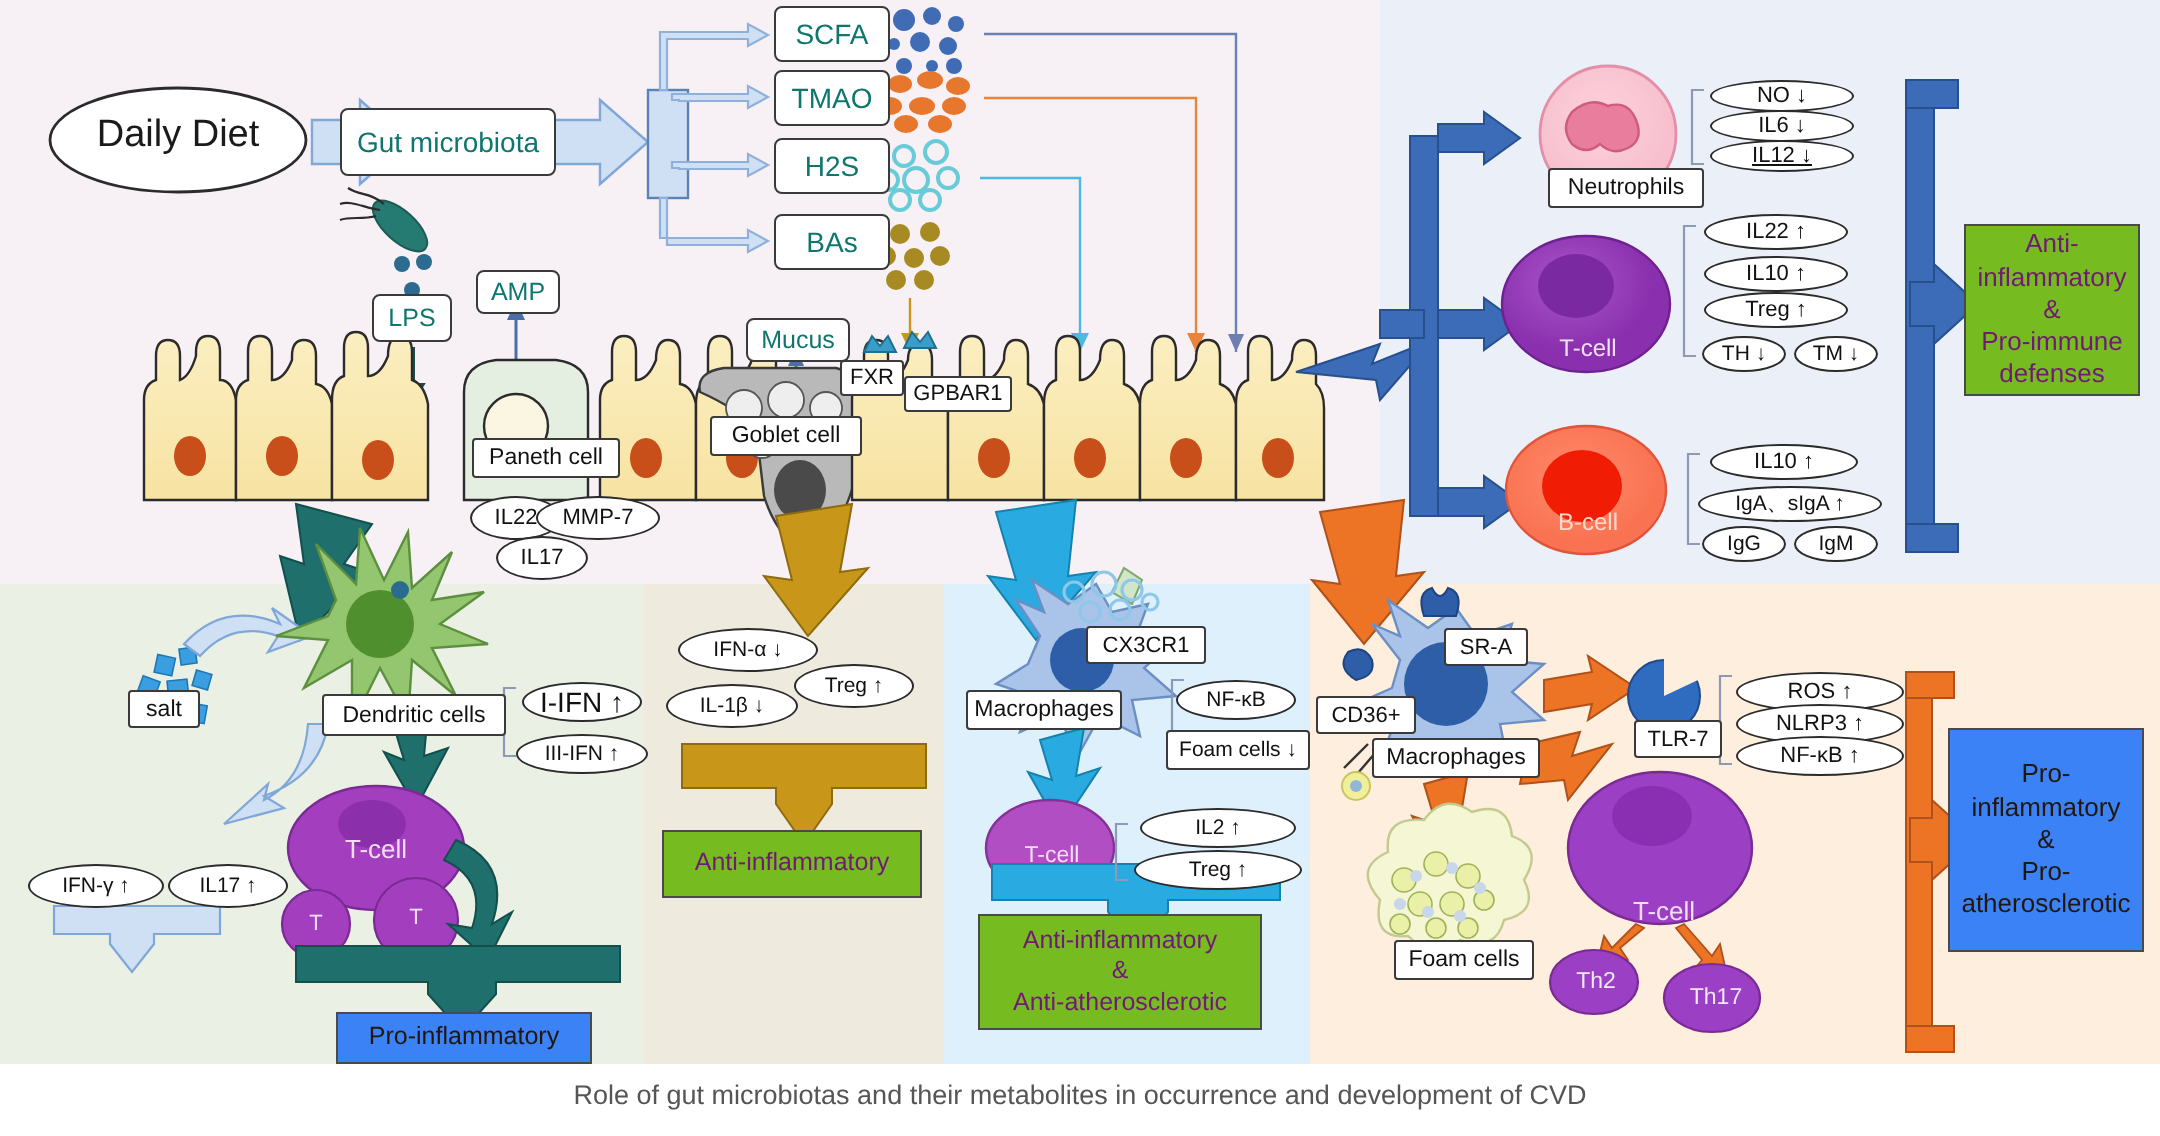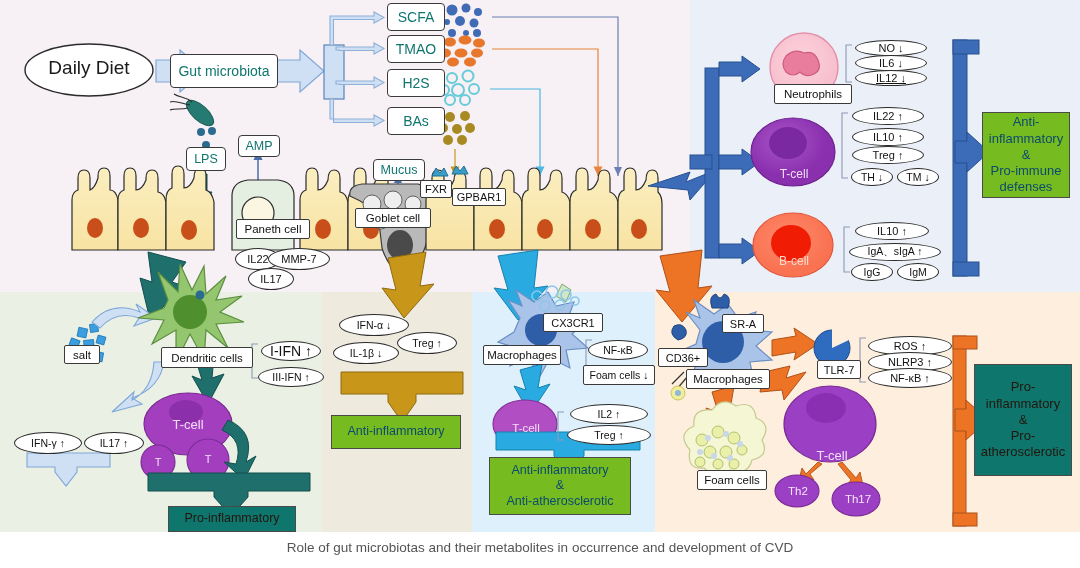--- a/index.html
+++ b/index.html
@@ -51,22 +51,22 @@
   }
   .plain { position: absolute; white-space: nowrap; }
   .result {
     position: absolute;
     border: 1.3px solid #4a4a4a;
     display: flex; align-items: center; justify-content: center;
     text-align: center;
     line-height: 1.25;
     white-space: pre-line;
   }
-  .green-result { background:#76bc21; color:#0c4a6e; font-size:13px; }
-  .red-result   { background:#0f766e; color:#22160d; font-size:13px; }
+  .green-result { background:#76bc21; color:#701a75; font-size:13px; }
+  .red-result   { background:#3b82f6; color:#22160d; font-size:13px; }
   .cell-label {
     position: absolute; display:flex; align-items:center; justify-content:center;
     font-size: 12px; white-space: nowrap;
   }
 
   svg { position:absolute; left:0; top:0; overflow:visible; }
 
   
   #caption {
     position:absolute; left:0; top:540px; width:1080px;

